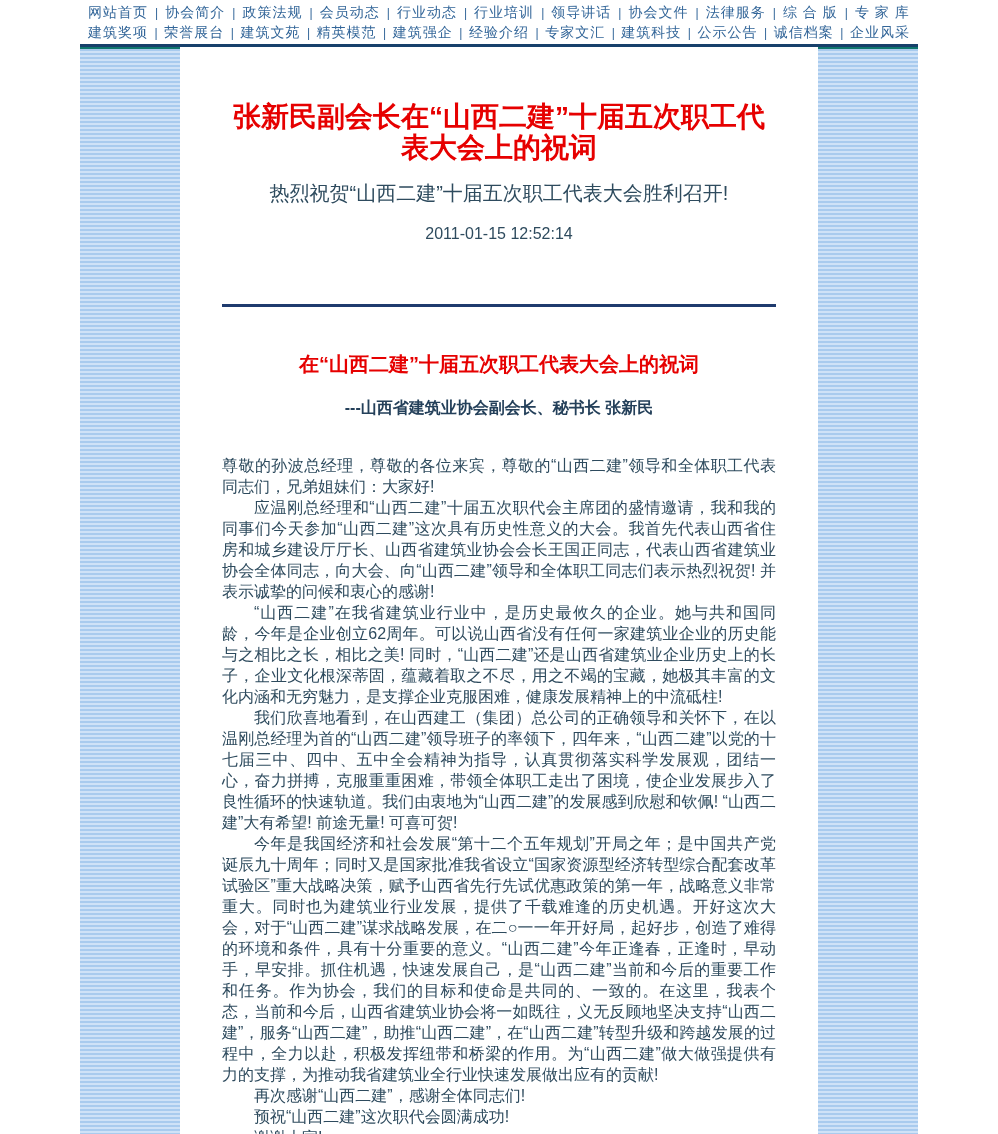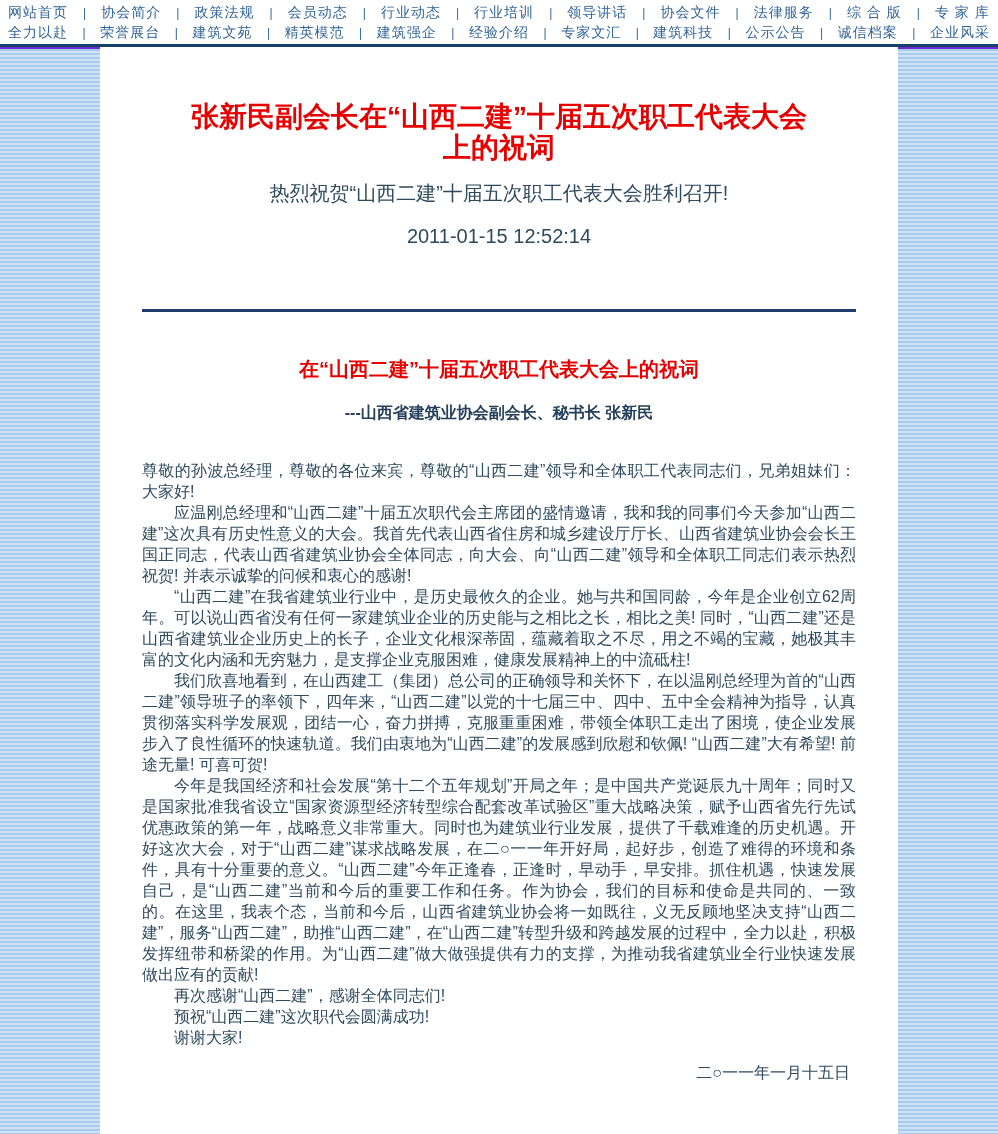--- a/index.html
+++ b/index.html
@@ -1,18 +1,18 @@
 <!DOCTYPE html>
 <html><head>
 <meta charset="utf-8">
 <style>
   * { margin:0; padding:0; box-sizing:border-box; }
   html,body { background:#ffffff; }
   .page {
-    width:998px; height:1134px; margin:0 auto; background:#6d28d9;
+    width:838px; height:1134px; margin:0 auto; background:#0f766e;
     font-family:"Liberation Sans","DejaVu Sans",sans-serif; overflow:hidden;
   }
   
   .topnav {
     width:100%; background:#ffffff; padding:3px 8px 1px 8px;
     border-bottom:3px solid #17406b;
   }
   .nav-row {
     display:flex; justify-content:space-between; align-items:center;
     height:20px; font-size:14px; white-space:nowrap;
@@ -29,21 +29,21 @@
   .content-col { flex:1; background:#ffffff; padding:0 42px; }
   
   .article-title {
     margin:54px auto 0; max-width:640px; text-align:center;
     font-size:28px; font-weight:bold; color:#e60000; line-height:31px;
   }
   .article-subtitle {
     margin-top:17px; text-align:center; font-size:20px; color:#2e4b5e;
   }
   .article-date {
-    margin-top:18px; text-align:center; font-size:20px; color:#2e4b5e;
+    margin-top:18px; text-align:center; font-size:16px; color:#2e4b5e;
   }
   .divider {
     margin-top:61px; border:0; border-top:3px solid #1f3b6e; width:100%;
   }
   .article-heading {
     margin-top:44px; text-align:center; font-size:20px;
     font-weight:bold; color:#e60000;
   }
   .article-author {
     margin-top:20px; text-align:center; font-size:16px;
@@ -83,21 +83,21 @@
         <span class="nav-sep">|</span>
         <a class="nav-link" href="#">协会文件</a>
         <span class="nav-sep">|</span>
         <a class="nav-link" href="#">法律服务</a>
         <span class="nav-sep">|</span>
         <a class="nav-link" href="#">综 合 版</a>
         <span class="nav-sep">|</span>
         <a class="nav-link" href="#">专 家 库</a>
       </div>
     <div class="nav-row">
-        <a class="nav-link" href="#">全力以赴</a>
+        <a class="nav-link" href="#">建筑奖项</a>
         <span class="nav-sep">|</span>
         <a class="nav-link" href="#">荣誉展台</a>
         <span class="nav-sep">|</span>
         <a class="nav-link" href="#">建筑文苑</a>
         <span class="nav-sep">|</span>
         <a class="nav-link" href="#">精英模范</a>
         <span class="nav-sep">|</span>
         <a class="nav-link" href="#">建筑强企</a>
         <span class="nav-sep">|</span>
         <a class="nav-link" href="#">经验介绍</a>

